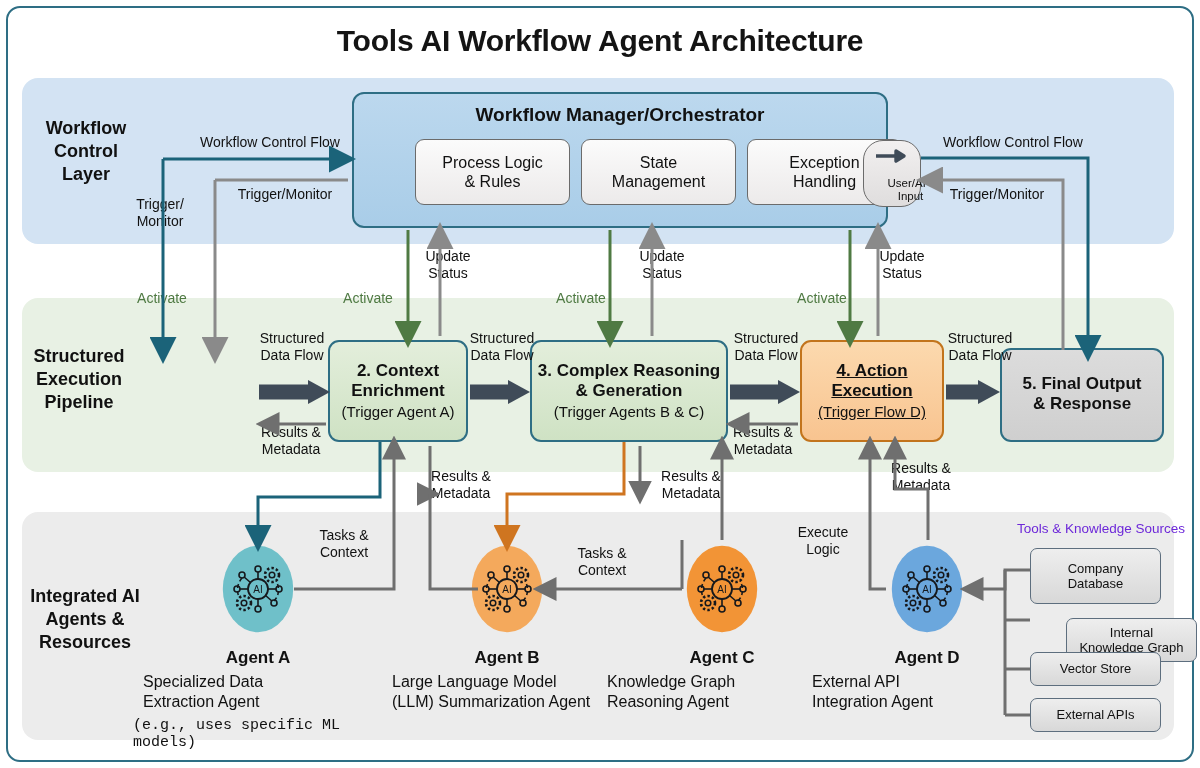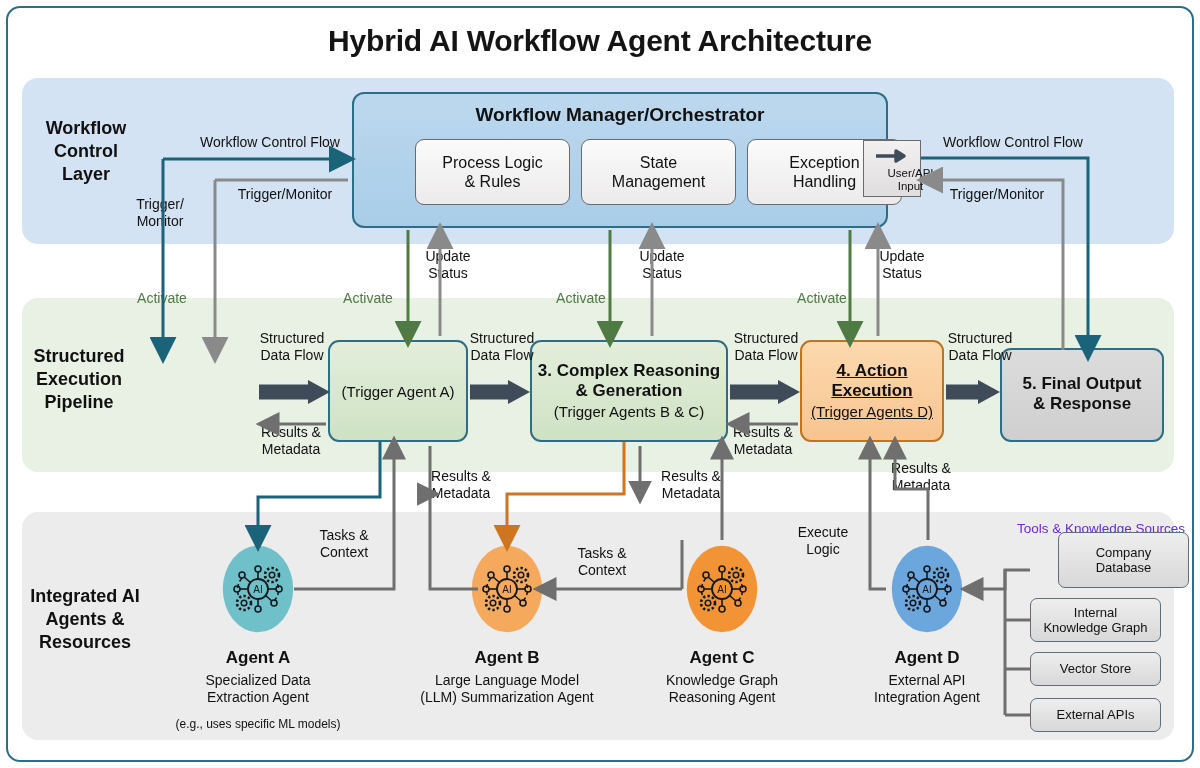--- a/index.html
+++ b/index.html
@@ -55,23 +55,23 @@
     background: linear-gradient(#fbfbfb, #eceaea);
     border: 1.5px solid #6b6b6b; border-radius: 9px;
     display: flex; align-items: center; justify-content: center;
     text-align: center; font-size: 16px; color: #111; line-height: 1.2; margin-left: 45px;
   }
   .orch-sub-0 { left: 16px; width: 155px; }
   .orch-sub-1 { left: 182px; width: 155px; }
   .orch-sub-2 { left: 348px; width: 155px; }
 
   .userapi {
-    position: absolute; left: 863px; top: 140px; width: 58px; height: 57px;
+    position: absolute; left: 863px; top: 140px; width: 58px; height: 67px;
     background: linear-gradient(#f2f0f0, #dfdddd);
-    border: 1.6px solid #6b6b6b; border-radius: 0;
+    border: 1.6px solid #6b6b6b; border-radius: 20px;
     display: flex; flex-direction: column; align-items: center; justify-content: flex-end;
     padding-bottom: 3px;
     padding-left: 37px;
   }
   .userapi-label { font-size: 11.5px; color: #111; text-align: center; line-height: 1.15; }
   .userapi-arrow { position: absolute; top: 7px; left: 50%; transform: translateX(-50%); }
 
   
   .pbox {
     position: absolute; border-radius: 11px;
@@ -92,26 +92,26 @@
   .agent { position: absolute; }
   .agent-oval {
     position: absolute; width: 72px; height: 88px;
     border: 2px solid #1c1c1c; border-radius: 50%;
   }
   .agent-name {
     position: absolute; width: 220px; text-align: center;
     font-size: 17px; font-weight: bold; color: #111;
   }
   .agent-desc {
-    position: absolute; width: 230px; text-align: center;
-    font-size: 14px; color: #111; line-height: 1.22;
+    position: absolute; width: 230px; 
+    font-size: 16px; color: #111; line-height: 1.22;
   }
   .agent-note {
-    position: absolute; width: 250px; text-align: center;
-    font-size: 12px; color: #111;
+    position: absolute; width: 250px; text-align: left;
+    font-size: 15px; color: #111; font-family: Liberation Mono, monospace;
   }
 
   
   .tools-title {
     position: absolute; left: 985px; top: 521px; width: 200px;
     text-align: right; font-size: 13.5px; color: #6d28d9;
   }
   .tool-box {
     position: absolute; left: 1030px; width: 131px;
     background: linear-gradient(#eeeeee, #d8d8d8);
@@ -126,21 +126,21 @@
   .flab-green { color: #4f7a43; }
 
   svg.overlay { position: absolute; left: 0; top: 0; width: 1200px; height: 768px; pointer-events: none; }
 </style>
 </head>
 <body>
 
 <div id="root">
   <div class="outer-frame"></div>
 
-  <div class="title">Hybrid AI Workflow Agent Architecture</div>
+  <div class="title">Tools AI Workflow Agent Architecture</div>
 
   <div class="band band-control"></div>
   <div class="band band-pipeline"></div>
   <div class="band band-agents"></div>
 
   <div class="band-label lbl-control">Workflow<br>Control<br>Layer</div>
   <div class="band-label lbl-pipeline">Structured<br>Execution<br>Pipeline</div>
   <div class="band-label lbl-agents">Integrated AI<br>Agents &amp;<br>Resources</div>
 
   <div class="orch">
@@ -159,29 +159,30 @@
   <div class="userapi">
     <span class="userapi-arrow">
       <svg width="36" height="16" viewBox="0 0 36 16">
           <path d="M2 8 H26 M22 3 L30 8 L22 13 Z" stroke="#3f4b58" stroke-width="3.4" fill="#3f4b58" stroke-linejoin="round"></path>
         </svg>
     </span>
     <span class="userapi-label">User/API<br>Input</span>
   </div>
 
   <div class="pbox pbox-2">
+    <span class="pmain">2. Context<br>Enrichment</span>
     <span class="psub">(Trigger Agent A)</span>
   </div>
   <div class="pbox pbox-3">
     <span class="pmain">3. Complex Reasoning<br>&amp; Generation</span>
     <span class="psub">(Trigger Agents B &amp; C)</span>
   </div>
   <div class="pbox pbox-4">
     <span class="pmain">4. Action<br>Execution</span>
-    <span class="psub">(Trigger Agents D)</span>
+    <span class="psub">(Trigger Flow D)</span>
   </div>
   <div class="pbox pbox-5">
     <span class="pmain">5. Final Output<br>&amp; Response</span>
     <span class="psub"></span>
   </div>
 
   <div class="agent">
     <div class="agent-oval" id="ag-a" style="left: 222px; top: 545px; border: none;">
         <svg viewBox="0 0 72 88" width="100%" height="100%" style="display: block;">
           <ellipse cx="36" cy="44" rx="35.2" ry="43.2" fill="#6fc0c9"></ellipse>
@@ -317,24 +318,24 @@
               <circle cx="22" cy="58" r="2.8" fill="#6ba7dd" stroke="#16181c" stroke-width="1.5"></circle>
             </g>
           </g>
         </svg>
       </div>
     <div class="agent-name" style="left:817px; top:648px;">Agent D</div>
     <div class="agent-desc" style="left:812px; top:672px;">External API<br>Integration Agent</div>
   </div>
 
   <div class="tools-title">Tools &amp; Knowledge Sources</div>
-  <div class="tool-box" style="top:532px; height:56px;margin-left:28px;">
+  <div class="tool-box" style="top:548px; height:56px;">
     <span>Company<br>Database</span>
   </div>
-  <div class="tool-box" style="top:598px; height:44px;">
+  <div class="tool-box" style="top:618px; height:44px;margin-left:36px;">
     <span>Internal<br>Knowledge Graph</span>
   </div>
   <div class="tool-box" style="top:652px; height:34px;">
     <span>Vector Store</span>
   </div>
   <div class="tool-box" style="top:698px; height:34px;">
     <span>External APIs</span>
   </div>
 
   <div class="flab flab-md" style="left:180px; top:134px; width:180px;">Workflow Control Flow</div>

